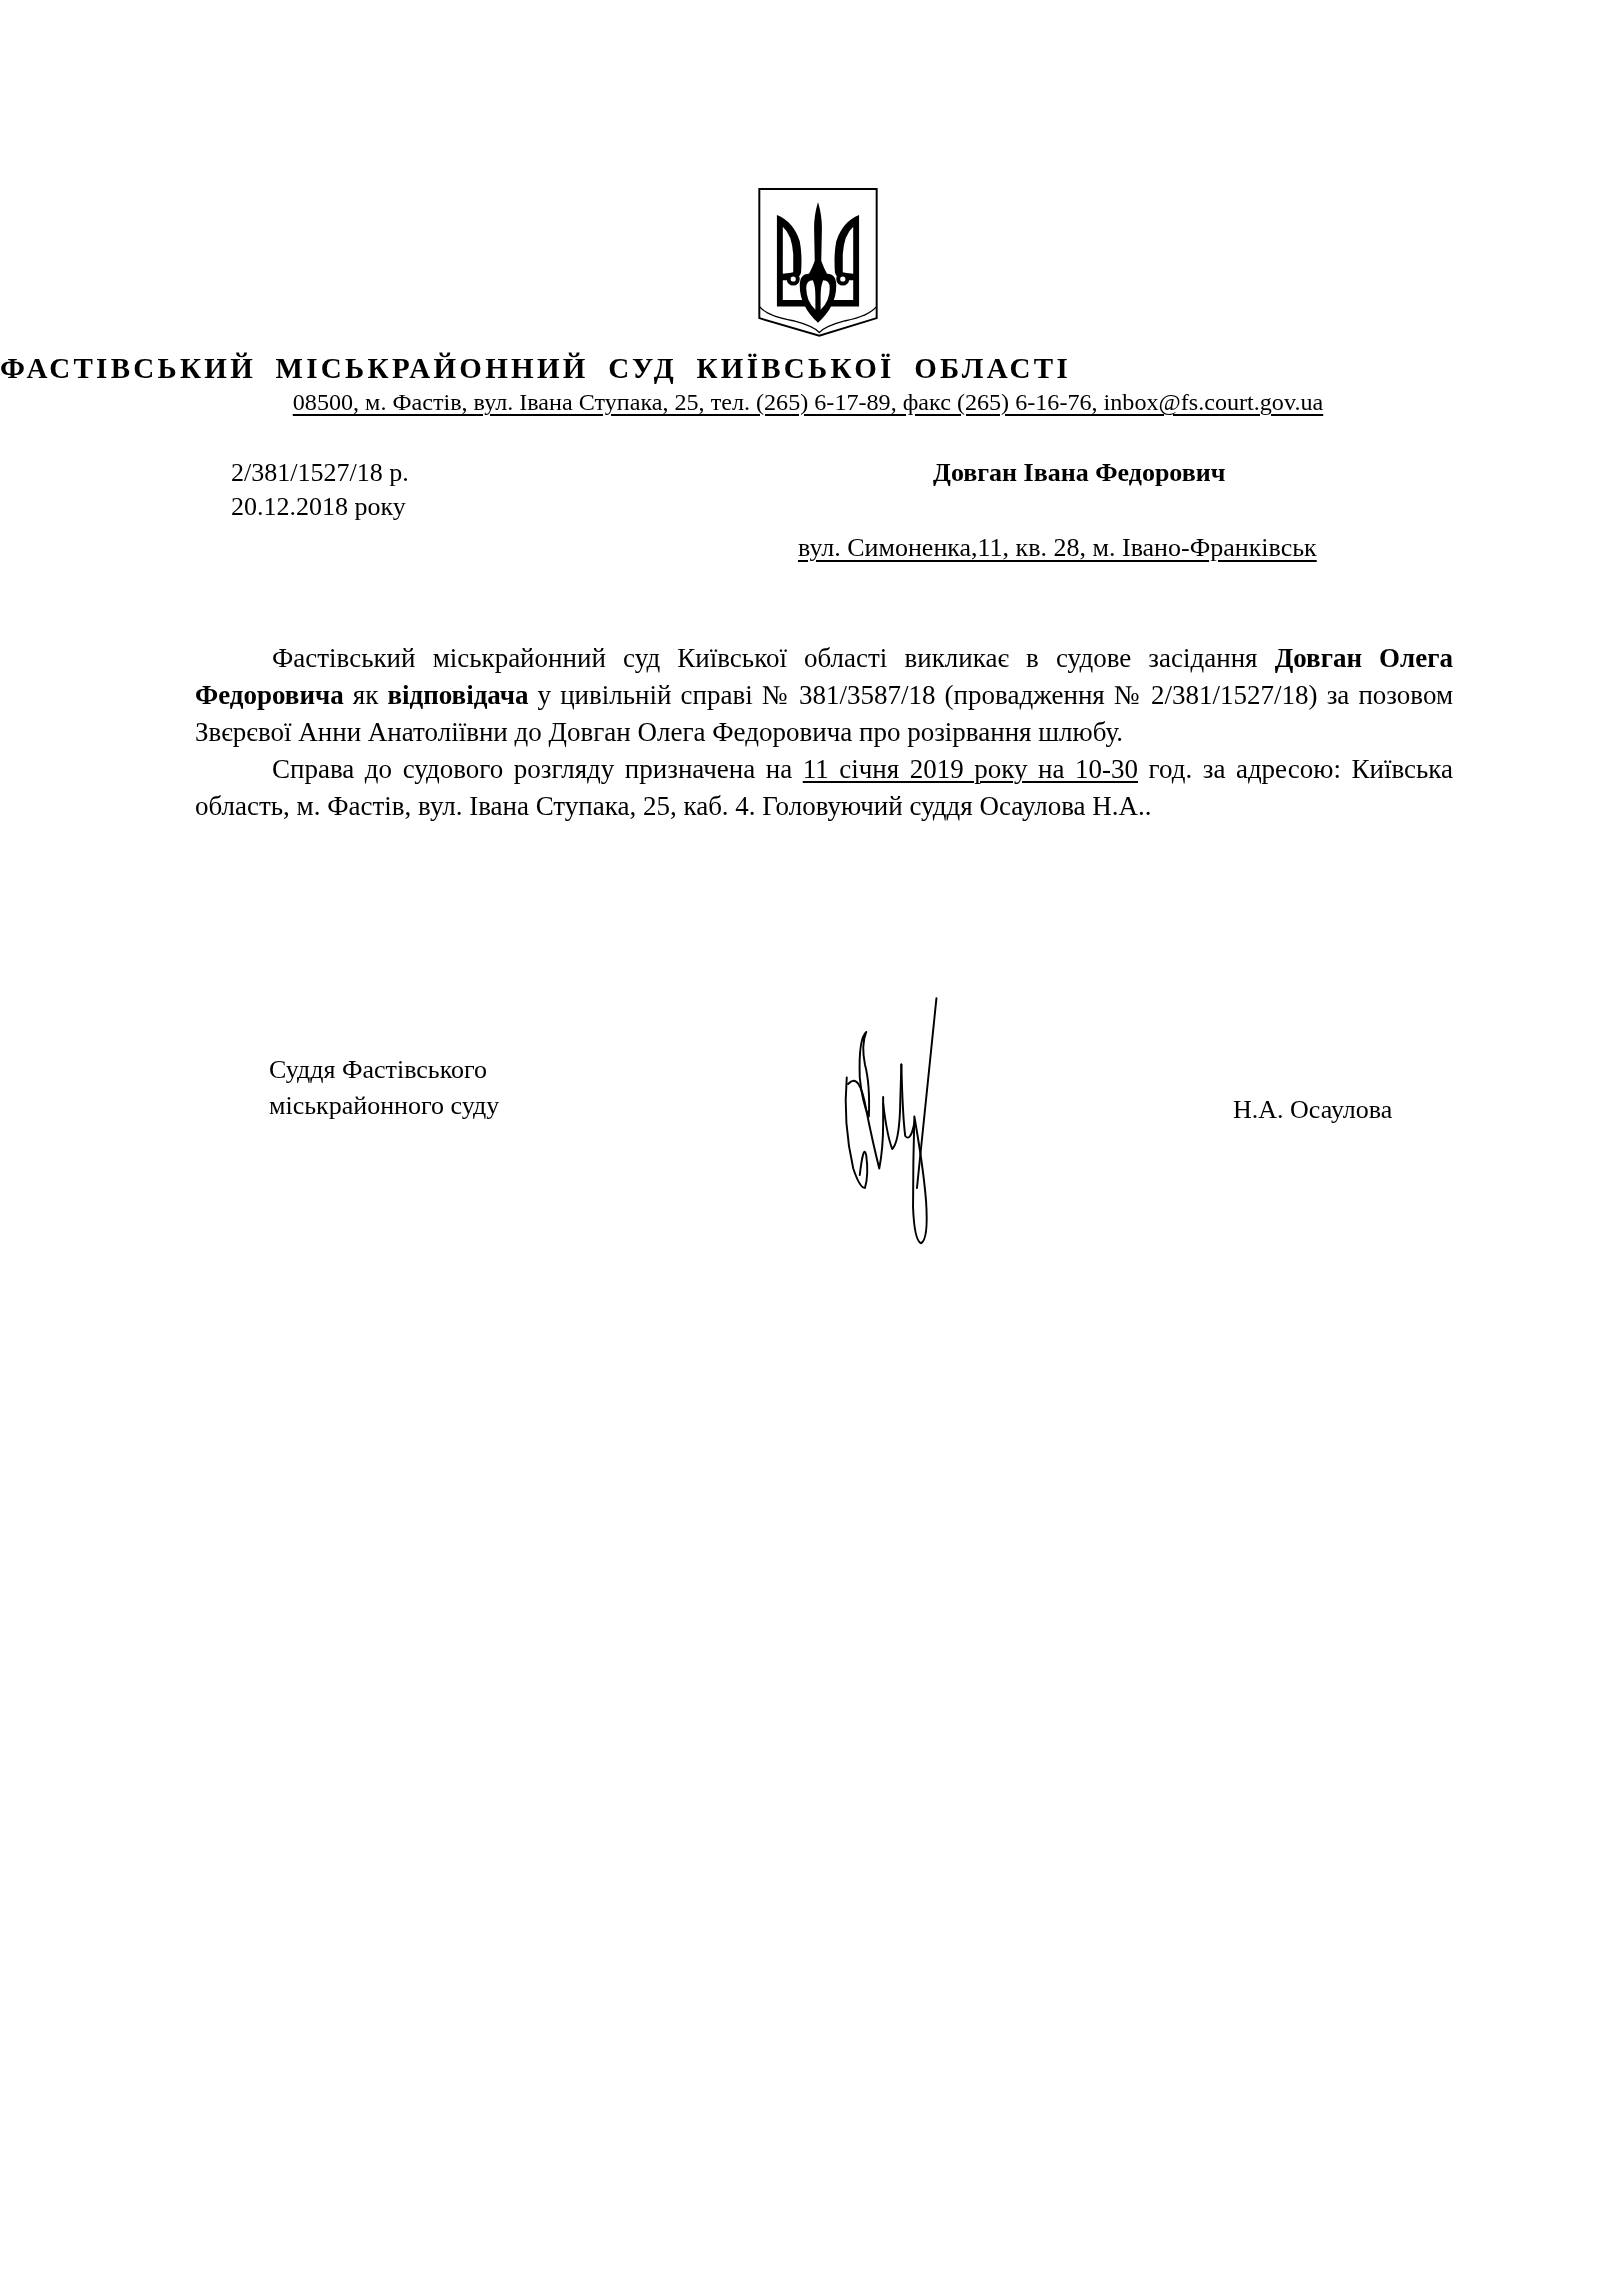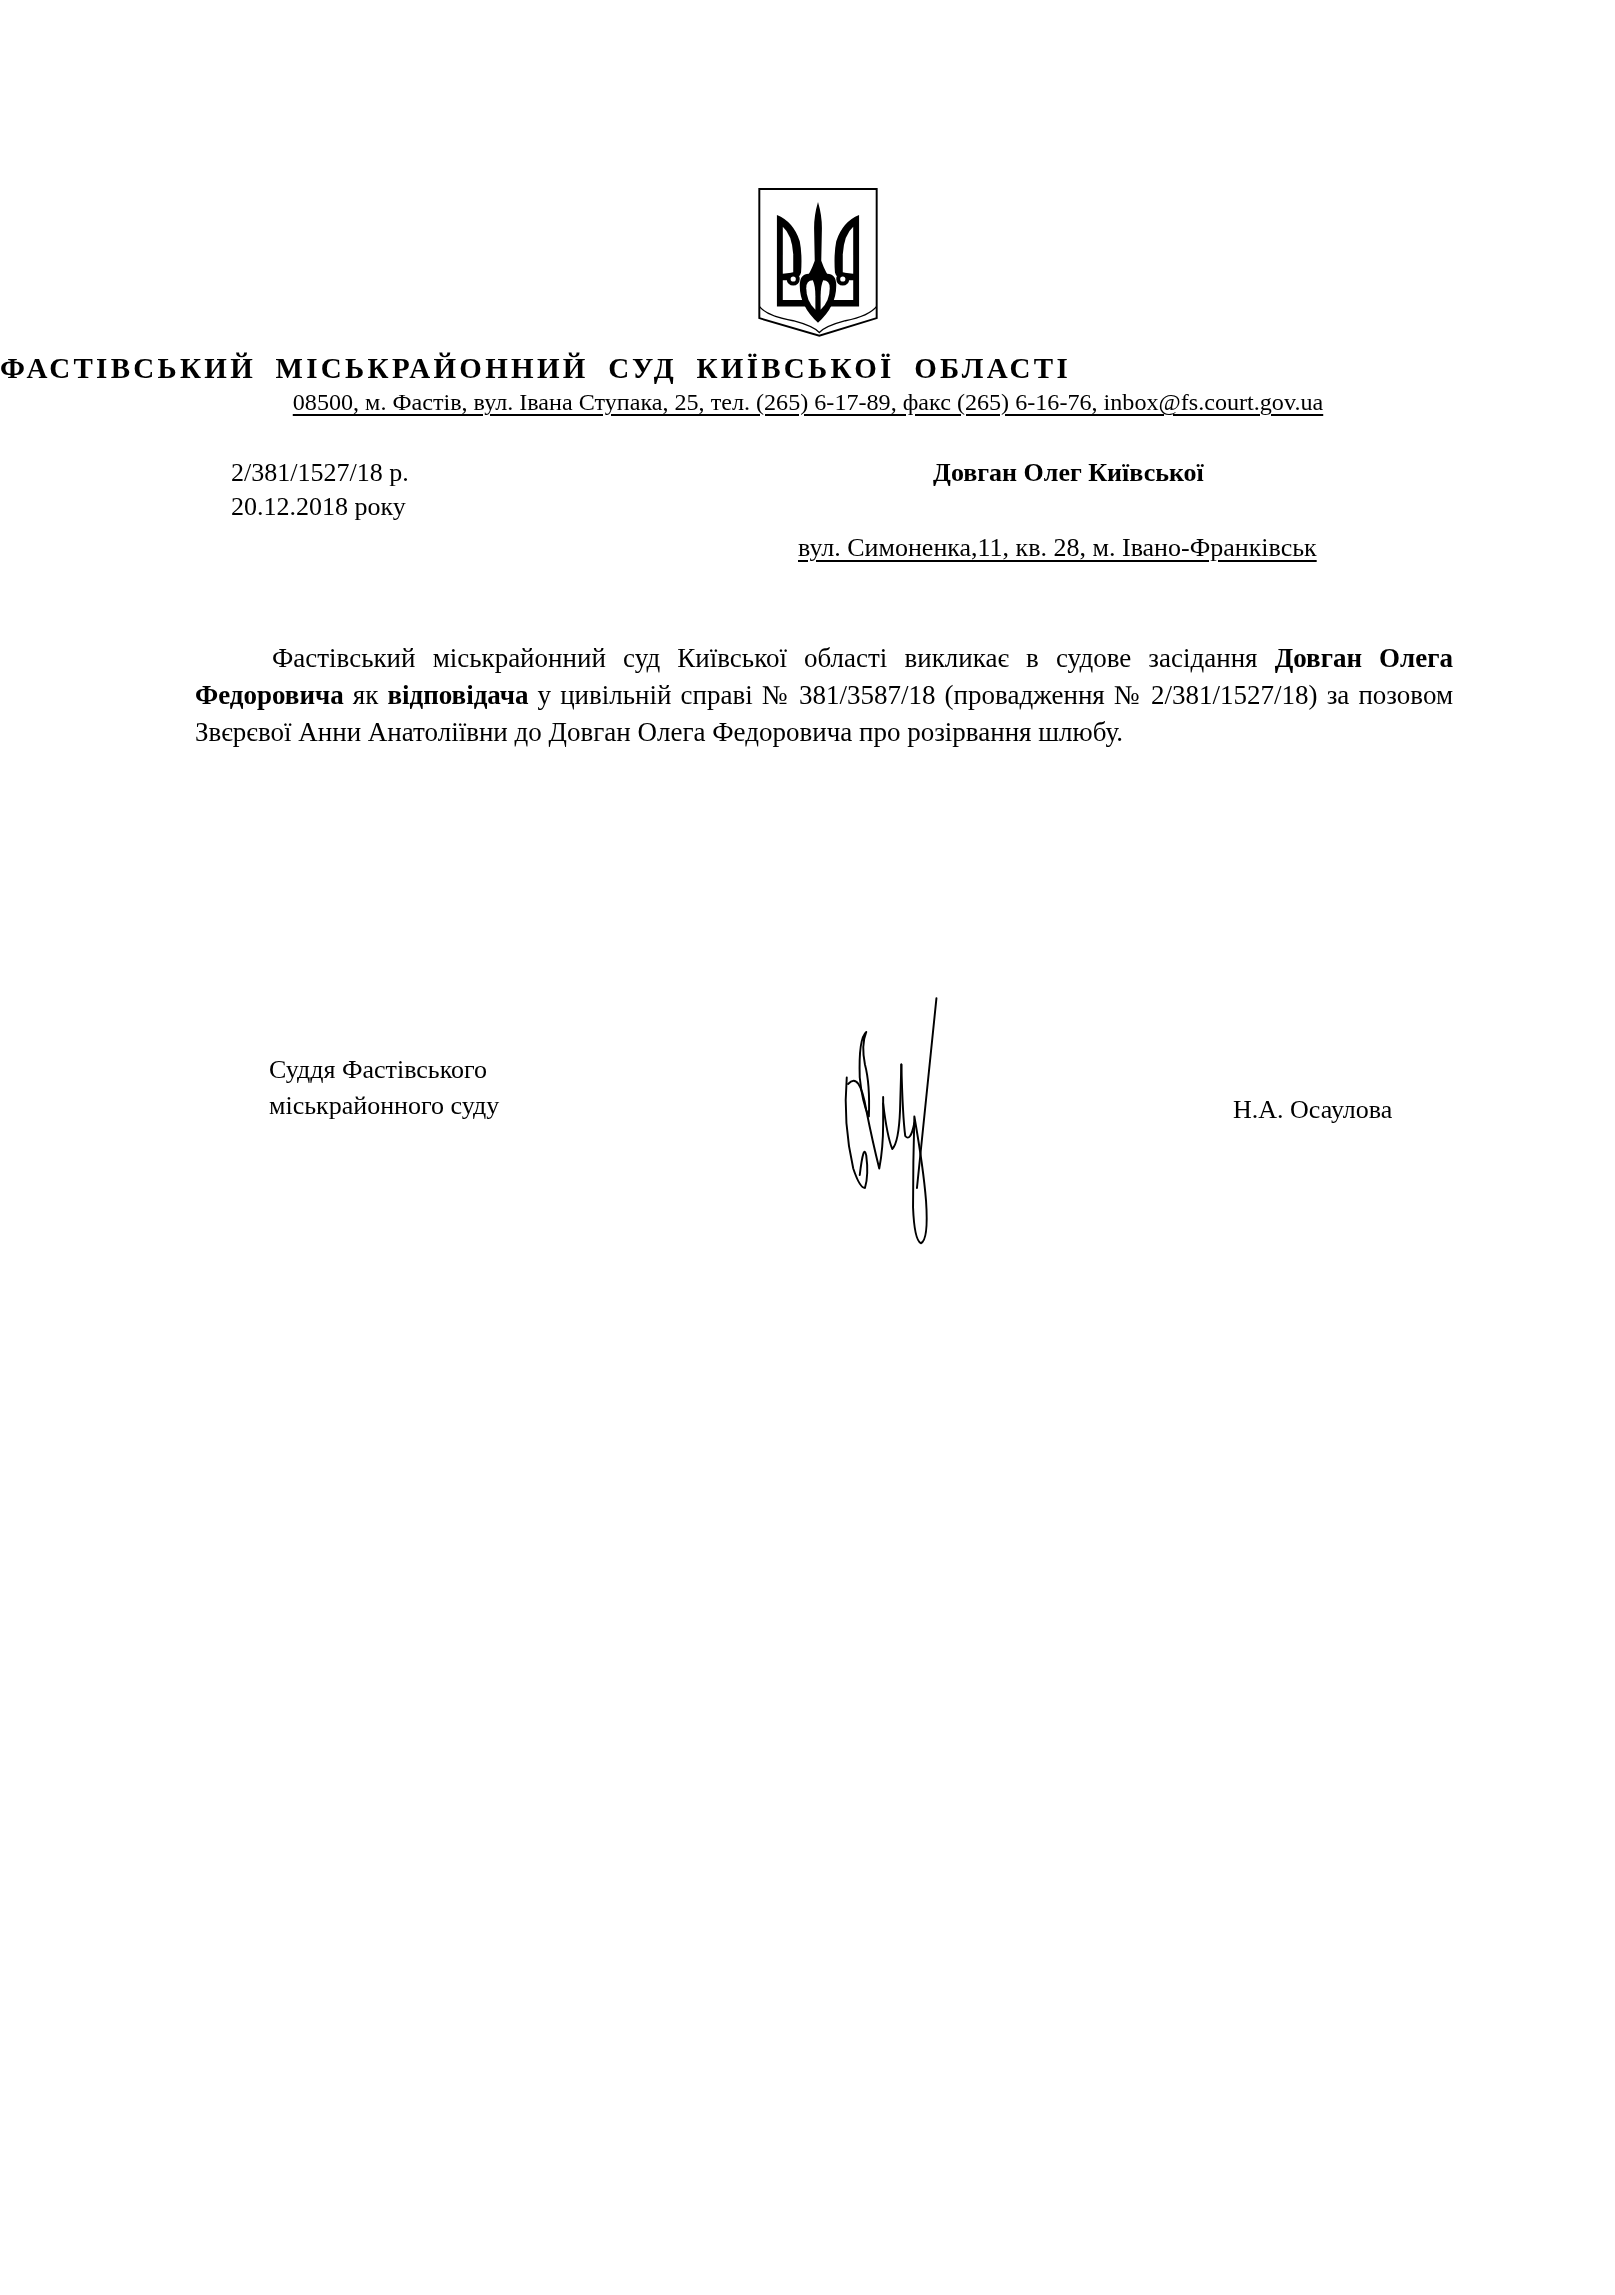--- a/index.html
+++ b/index.html
@@ -155,25 +155,26 @@
   <circle cx="136" cy="158" r="10" fill="#000"></circle>
   <circle cx="136" cy="158" r="4" fill="#fff"></circle>
 </svg>
 
 <div id="court-title" class="abs">ФАСТІВСЬКИЙ МІСЬКРАЙОННИЙ СУД КИЇВСЬКОЇ ОБЛАСТІ</div>
 <div id="court-address" class="abs">08500, м. Фастів, вул. Івана Ступака, 25, тел. (265) 6-17-89, факс (265) 6-16-76, inbox@fs.court.gov.ua</div>
 
 <div id="ref-number" class="abs ref-line">2/381/1527/18 р.</div>
 <div id="ref-date" class="abs ref-line">20.12.2018 року</div>
 
-<div id="recipient-name" class="abs">Довган Олег Київської</div>
+<div id="recipient-name" class="abs">Довган Івана Федорович</div>
 <div id="recipient-address" class="abs">вул. Симоненка,11, кв. 28, м. Івано-Франківськ</div>
 
 <div id="body" class="abs">
   <p><span>Фастівський міськрайонний суд Київської області викликає в судове засідання </span><b>Довган Олега Федоровича</b><span> як </span><b>відповідача</b><span> у цивільній справі № 381/3587/18 (провадження № 2/381/1527/18) за позовом Звєрєвої Анни Анатоліївни до Довган Олега Федоровича про розірвання шлюбу.</span></p>
+  <p><span>Справа до судового розгляду призначена на </span><span class="u">11 січня 2019 року на 10-30</span><span> год. за адресою: Київська область, м. Фастів, вул. Івана Ступака, 25, каб. 4. Головуючий суддя Осаулова Н.А..</span></p>
 </div>
 
 <div id="sig-label-1" class="abs sig-label">Суддя Фастівського</div>
 <div id="sig-label-2" class="abs sig-label">міськрайонного суду</div>
 
 <svg id="signature" class="abs" viewBox="0 0 170 400">
   <g fill="none" stroke="#000" stroke-width="3" stroke-linecap="round" stroke-linejoin="round">
     <path d="M148 8 L118 300"></path>
     <path d="M40 60 Q28 70 30 130 Q34 170 44 190 Q46 140 38 110 Q32 80 40 60"></path>
     <path d="M10 130 Q4 200 20 270 Q30 300 38 300 Q44 280 40 250 Q36 230 30 280"></path>

